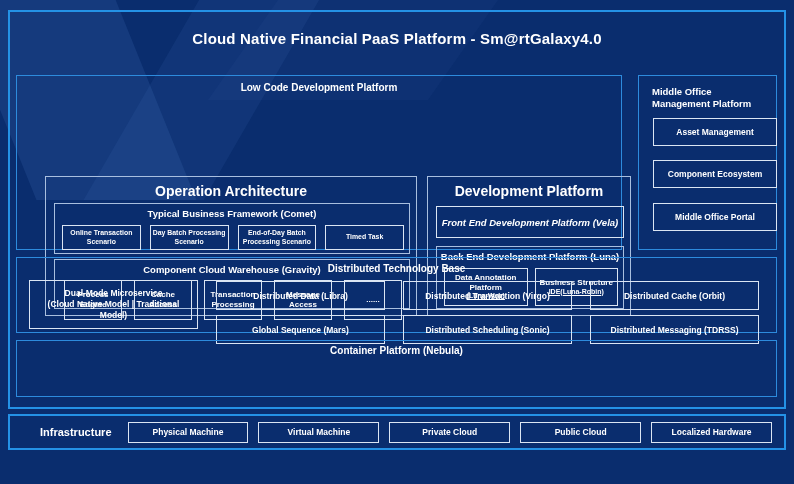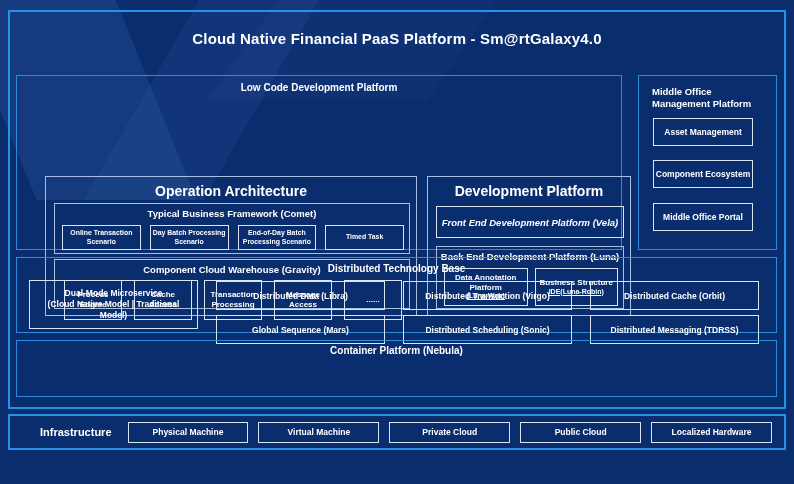--- a/index.html
+++ b/index.html
@@ -41,21 +41,21 @@
 
   #dev-plat { left:410px; top:100px; width:204px; height:140px; }
   #front-end { left:8px; top:29px; width:188px; height:32px; font-size:9.5px; font-weight:bold;font-style:italic; }
   #back-end { left:8px; top:69px; width:188px; height:63px; }
   #back-row { left:7px; top:21px; width:174px; height:38px; display:flex; gap:7px; }
   #back-row .item { flex:1; flex-direction:column; font-size:8px; font-weight:bold; line-height:1.2; padding:1px 3px; }
   #back-row .sub { font-size:7px; text-decoration:underline; font-weight:bold; }
 
   #middle-office { left:638px; top:75px; width:139px; height:175px; }
   #mo-label { padding:10px 12px 0 13px; font-size:9.5px; font-weight:bold; line-height:1.3; }
-  .mo-item { left:14px; width:100px; height:28px; font-size:8.5px; font-weight:bold; }
+  .mo-item { left:14px; width:124px; height:28px; font-size:8.5px; font-weight:bold; }
   #mo-1 { top:42px; } #mo-2 { top:84px; } #mo-3 { top:127px; }
 
   #dtb { left:16px; top:257px; width:761px; height:76px; }
   #dual-mode { left:12px; top:22px; width:169px; height:49px; flex-direction:column; font-size:8.5px; font-weight:bold; line-height:1.3; padding:0 5px; }
   #dtb-grid { position:absolute; left:199px; top:23px; width:543px; height:63px;
     display:grid; grid-template-columns:1fr 1fr 1fr; grid-template-rows:1fr 1fr; gap:5px 18px; }
   #dtb-grid .item { font-size:8.5px; font-weight:bold; }
 
   #nebula { left:16px; top:340px; width:761px; height:57px; }
   #neb-row { left:8px; top:26px; width:744px; height:25px; display:flex; gap:7px; }

